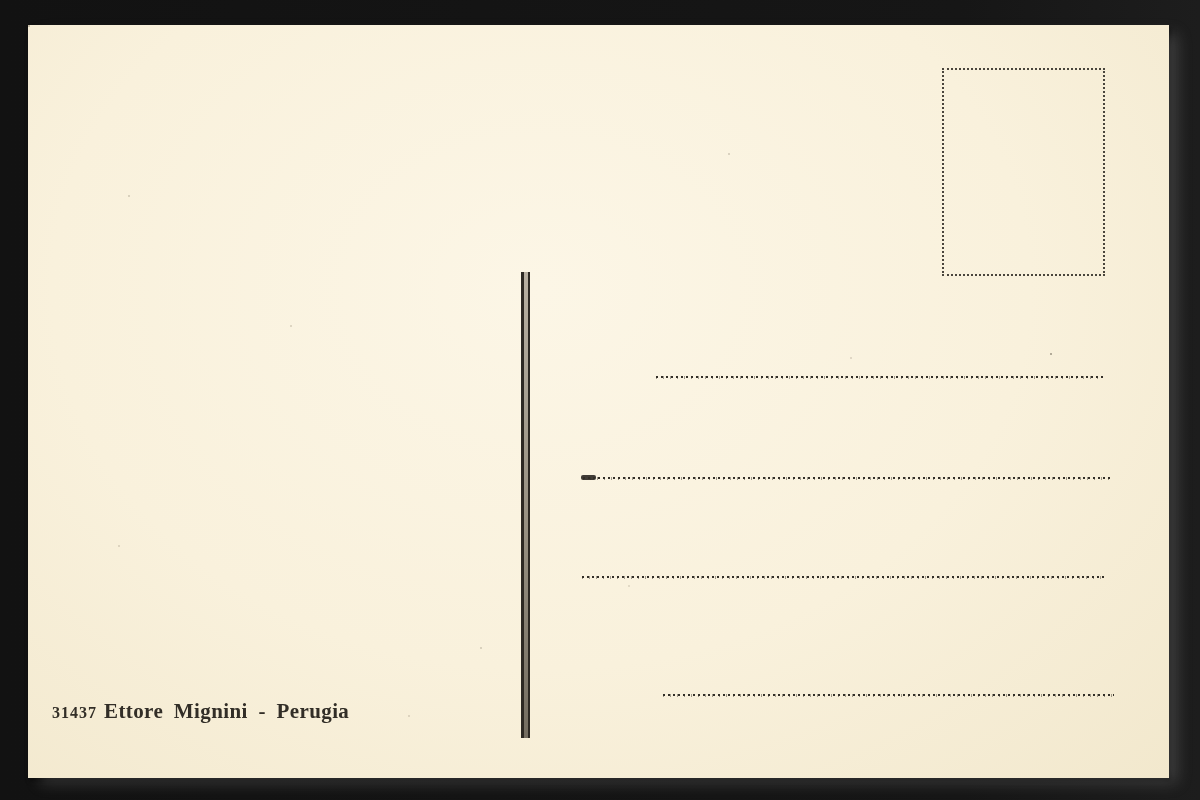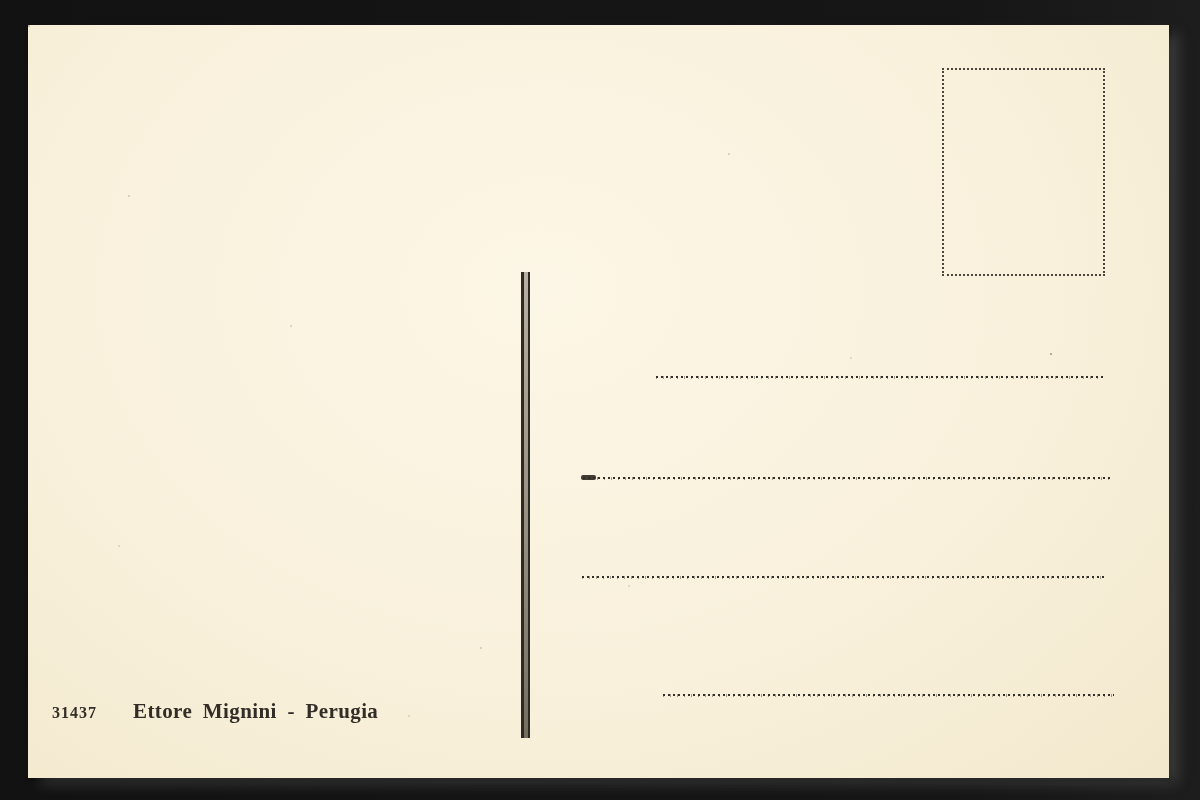--- a/index.html
+++ b/index.html
@@ -111,26 +111,26 @@
     position: absolute;
     left: 24px;
     top: 674px;
     white-space: nowrap;
     color: var(--ink, #322e27);
     font-weight: bold;
     letter-spacing: 0.4px;
   }
   .pub-num {
     font-size: 16px;
+    margin-right: 7px;
     letter-spacing: 1px;
   }
   .pub-text {
     font-size: 21px;
     word-spacing: 5px;
-    margin-left: 36px;
   }
 </style>
 </head>
 <body>
 
 <div class="stage">
   <div class="postcard">
 
     <div class="stamp-box"></div>
 

